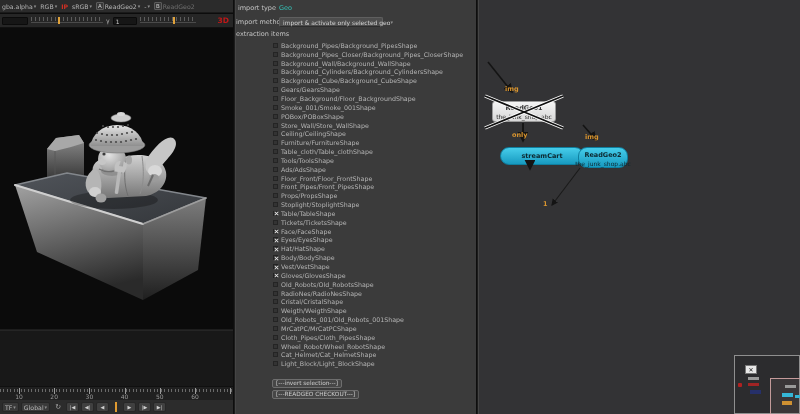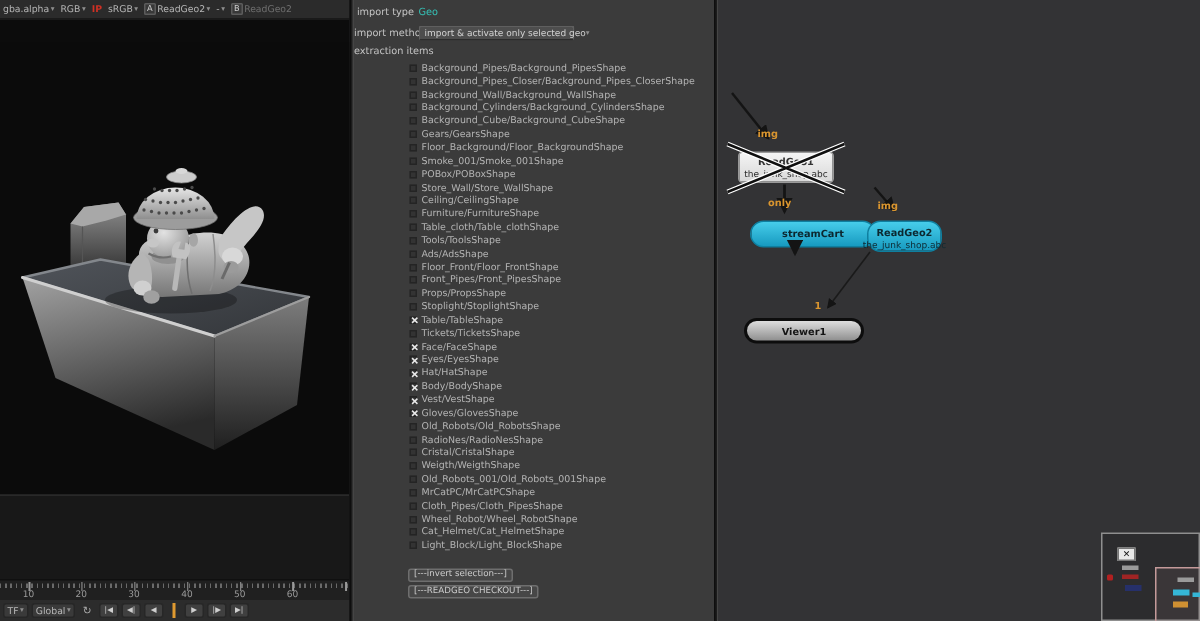--- a/index.html
+++ b/index.html
@@ -140,20 +140,36 @@
       <span class="dd">
         <span>-</span>
         <span class="caret">▾</span>
       </span>
       <span class="dd dim">
         <span class="chip-letter">B</span>
         <span>ReadGeo2</span>
       </span>
     </div>
 
+    <div class="vtb2">
+      <span class="vin w1"></span>
+      <span class="slider s1">
+        <span class="ticks"></span>
+        <span class="groove"></span>
+        <span class="marker" style="left:38%"></span>
+      </span>
+      <span>γ</span>
+      <span class="vin w2">1</span>
+      <span class="slider s2">
+        <span class="ticks"></span>
+        <span class="groove"></span>
+        <span class="marker" style="left:60%"></span>
+      </span>
+      <span class="lbl-3d">3D</span>
+    </div>
 
     <div class="viewport">
       <svg width="233" height="358" viewBox="0 0 233 358">
         <defs>
           <linearGradient id="gDeskFront" x1="0" y1="0" x2="0.25" y2="1">
             <stop offset="0" stop-color="#a2a2a2"></stop>
               <stop offset="1" stop-color="#2a2a2a"></stop>
           </linearGradient>
           <linearGradient id="gDeskTop" x1="0" y1="0" x2="1" y2="1">
             <stop offset="0" stop-color="#50545a"></stop>
@@ -475,25 +491,20 @@
       <div class="nname">ReadGeo1</div>
       <div class="nfile">the_junk_shop.abc</div>
     </div>
     <div class="node n-streamcart">
       <div class="nname">streamCart</div>
     </div>
     <div class="node n-readgeo2">
       <div class="nname">ReadGeo2</div>
       <div class="nfile">the_junk_shop.abc</div>
     </div>
-    <div class="node n-viewer1">
-      <div class="inner">
-        <span>Viewer1</span>
-      </div>
-    </div>
 
     <svg class="edges" width="321" height="414" viewBox="0 0 321 414">
       <defs>
         <marker id="arr" markerWidth="7" markerHeight="7" refX="5" refY="3" orient="auto">
           <path d="M0,0 L6,3 L0,6 Z" fill="#141414"></path>
         </marker>
       </defs>
       <line x1="9" y1="62" x2="33" y2="92" stroke="#141414" stroke-width="1.6" marker-end="url(#arr)"></line>
       <line x1="44" y1="123" x2="44" y2="141" stroke="#141414" stroke-width="1.8" marker-end="url(#arr)"></line>
       <line x1="51" y1="166" x2="51" y2="169" stroke="#141414" stroke-width="1.8" marker-end="url(#arr)"></line>

